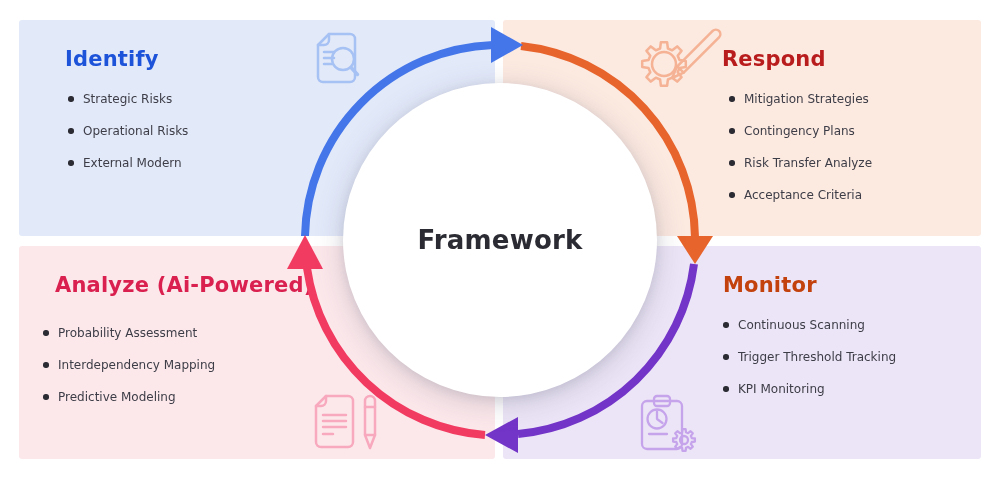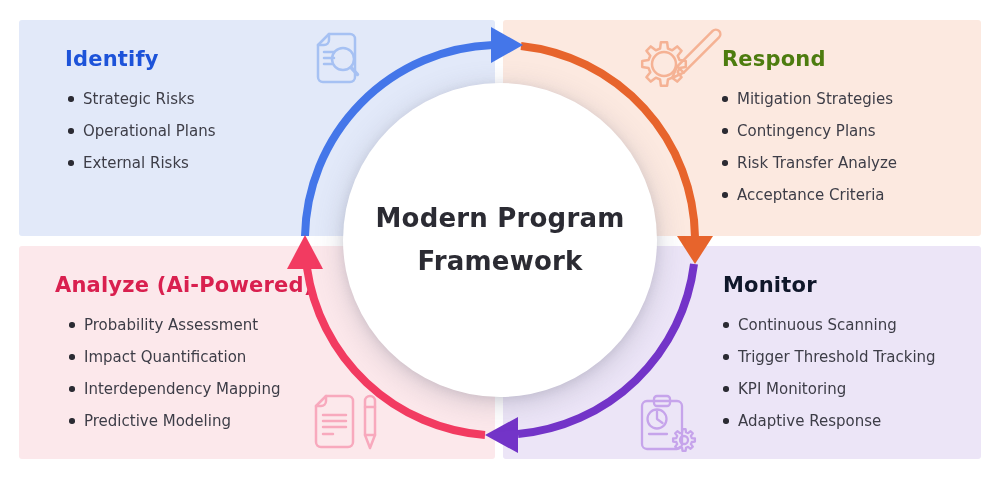--- a/index.html
+++ b/index.html
@@ -7,80 +7,78 @@
     position:relative;width:1000px;height:481px;background:#ffffff;
     font-family:"DejaVu Sans","Liberation Sans",sans-serif;overflow:hidden;
   }
   .card{position:absolute;border-radius:3px;}
   .card.tl{left:19px;top:20px;width:476px;height:216px;background:#E2E9F9;}
   .card.tr{left:503px;top:20px;width:478px;height:216px;background:#FCE9E0;}
   .card.bl{left:19px;top:246px;width:476px;height:213px;background:#FCE8EB;}
   .card.br{left:503px;top:246px;width:478px;height:213px;background:#ECE5F7;}
   .card h2{position:absolute;top:24px;margin:0;font-size:21px;line-height:30px;font-weight:bold;letter-spacing:.2px;}
   .tl h2{left:46px;color:#1D53D9;}
-  .tr h2{left:219px;color:#4d7c0f;}
+  .tr h2{left:219px;color:#b91c1c;}
   .bl h2{left:36px;color:#D9204F;}
-  .br h2{left:220px;color:#0f172a;}
+  .br h2{left:220px;color:#c2410c;}
   .card ul{position:absolute;top:63px;margin:0;padding:0;list-style:none;}
   .tl ul{left:49px;}
-  .tr ul{left:219px;}
-  .bl ul{left:50px;}
+  .tr ul{left:226px;}
+  .bl ul{left:24px;margin-top:8px;}
   .br ul{left:220px;}
-  .card li{position:relative;padding-left:15px;height:32px;line-height:32px;font-size:15px;color:#3D3D47;white-space:nowrap;}
+  .card li{position:relative;padding-left:15px;height:32px;line-height:32px;font-size:12px;color:#3D3D47;white-space:nowrap;}
   .card li::before{content:"";position:absolute;left:0;top:13px;width:5.5px;height:5.5px;border-radius:50%;background:#2B2B33;}
   .icon{position:absolute;z-index:1;}
   .ring{position:absolute;left:0;top:0;z-index:2;pointer-events:none;}
   .hub{
     position:absolute;left:343px;top:83px;width:314px;height:314px;border-radius:50%;
     background:#ffffff;z-index:3;display:flex;align-items:center;justify-content:center;
     box-shadow:0 6px 28px rgba(112,112,134,.30), 0 2px 10px rgba(112,112,134,.14);
   }
   .hub .t{font-size:26px;line-height:43px;font-weight:bold;color:#2B2B33;text-align:center;letter-spacing:.2px;}
 </style>
 </head>
 <body>
 
 <div class="stage">
 
   <div class="card tl">
     <h2>Identify</h2>
     <ul>
       <li>Strategic Risks</li>
-      <li>Operational Plans</li>
-      <li>External Risks</li>
+      <li>Operational Risks</li>
+      <li>External Modern</li>
     </ul>
   </div>
 
   <div class="card tr">
     <h2>Respond</h2>
     <ul>
       <li>Mitigation Strategies</li>
       <li>Contingency Plans</li>
       <li>Risk Transfer Analyze</li>
       <li>Acceptance Criteria</li>
     </ul>
   </div>
 
   <div class="card bl">
     <h2>Analyze (Ai-Powered)</h2>
     <ul>
       <li>Probability Assessment</li>
-      <li>Impact Quantification</li>
       <li>Interdependency Mapping</li>
       <li>Predictive Modeling</li>
     </ul>
   </div>
 
   <div class="card br">
     <h2>Monitor</h2>
     <ul>
       <li>Continuous Scanning</li>
       <li>Trigger Threshold Tracking</li>
       <li>KPI Monitoring</li>
-      <li>Adaptive Response</li>
     </ul>
   </div>
 
   <svg class="icon" style="left:310px;top:30px;" width="60" height="60" viewBox="0 0 60 60">
     <g fill="none" stroke-width="2.5" stroke-linecap="round" stroke-linejoin="round" stroke="#A6C1F3">
       <path d="M19 4 H40 a5 5 0 0 1 5 5 V47 a5 5 0 0 1 -5 5 H13 a5 5 0 0 1 -5 -5 V15 Z"></path>
       <path d="M19 4 V10 a5 5 0 0 1 -5 5 H8"></path>
       <path d="M14 22 H24 M14 28 H24 M14 34 H22"></path>
       <circle cx="33" cy="29" r="11"></circle>
       <path d="M41 37.5 L47.5 44.5" stroke-width="3.4"></path>
@@ -126,18 +124,17 @@
     <path d="M694 264 A195 195 0 0 1 518 434" fill="none" stroke-width="8" stroke="#7334C8"></path>
     <path d="M485 435 A195 195 0 0 1 307 268" fill="none" stroke-width="8" stroke="#F23B61"></path>
     <polygon points="523,45 491,27 491,63" fill="#4476E9"></polygon>
     <polygon points="695,264 677,236 713,236" fill="#E7642C"></polygon>
     <polygon points="485,435 518,417 518,453" fill="#7334C8"></polygon>
     <polygon points="305,235 287,269 323,269" fill="#F23B61"></polygon>
   </svg>
 
   <div class="hub">
     <div class="t">
-      <div>Modern Program</div>
       <div>Framework</div>
     </div>
   </div>
 
 </div>
 
 </body></html>

